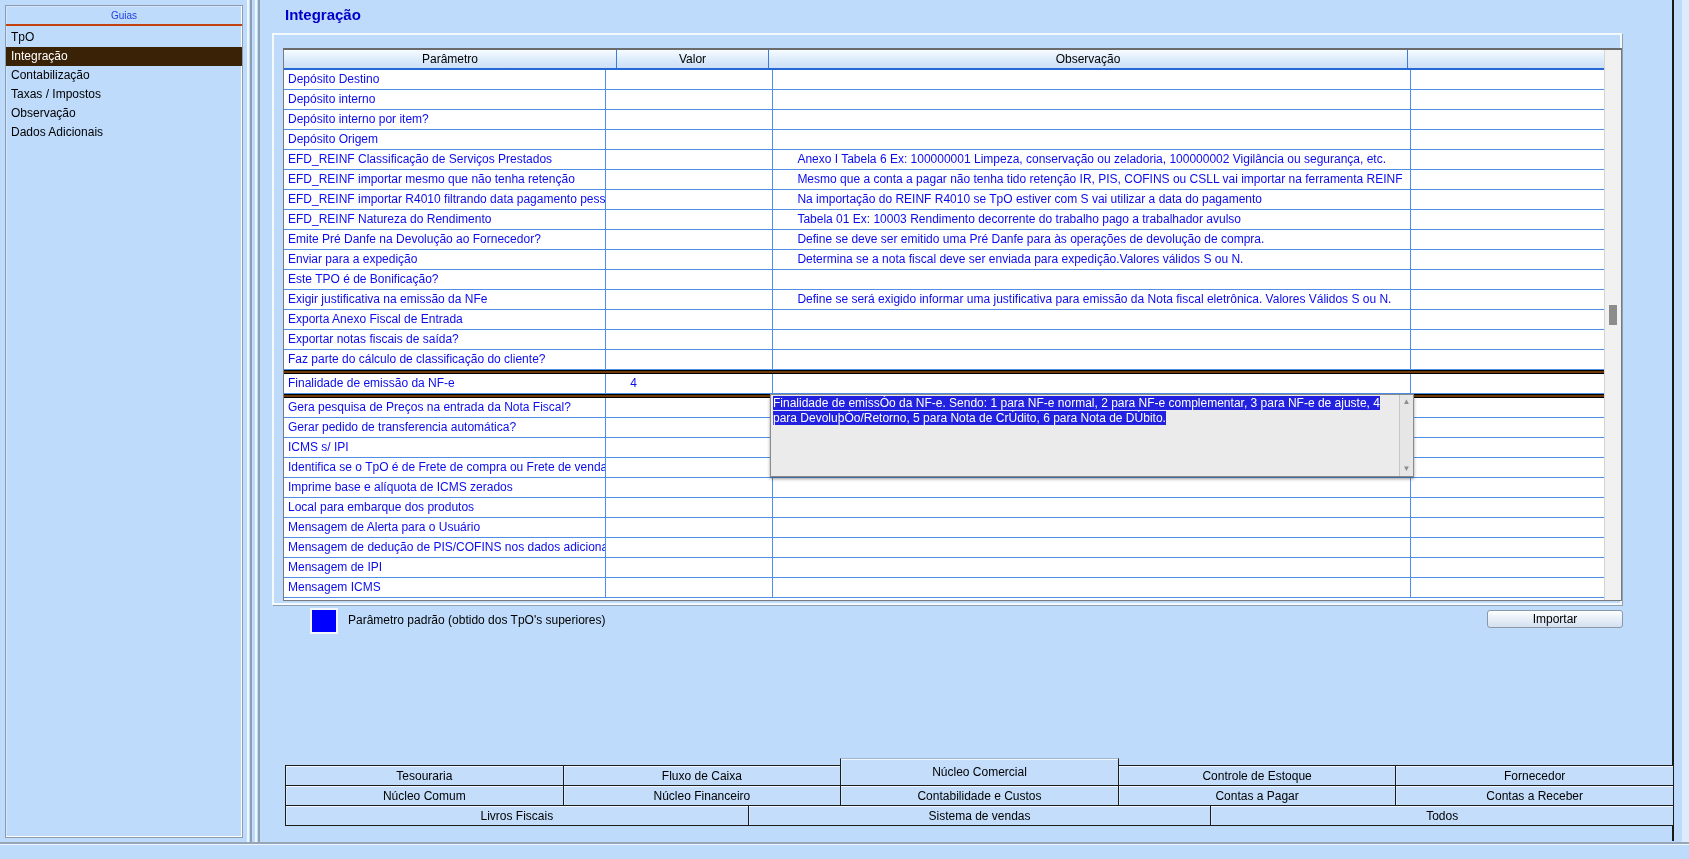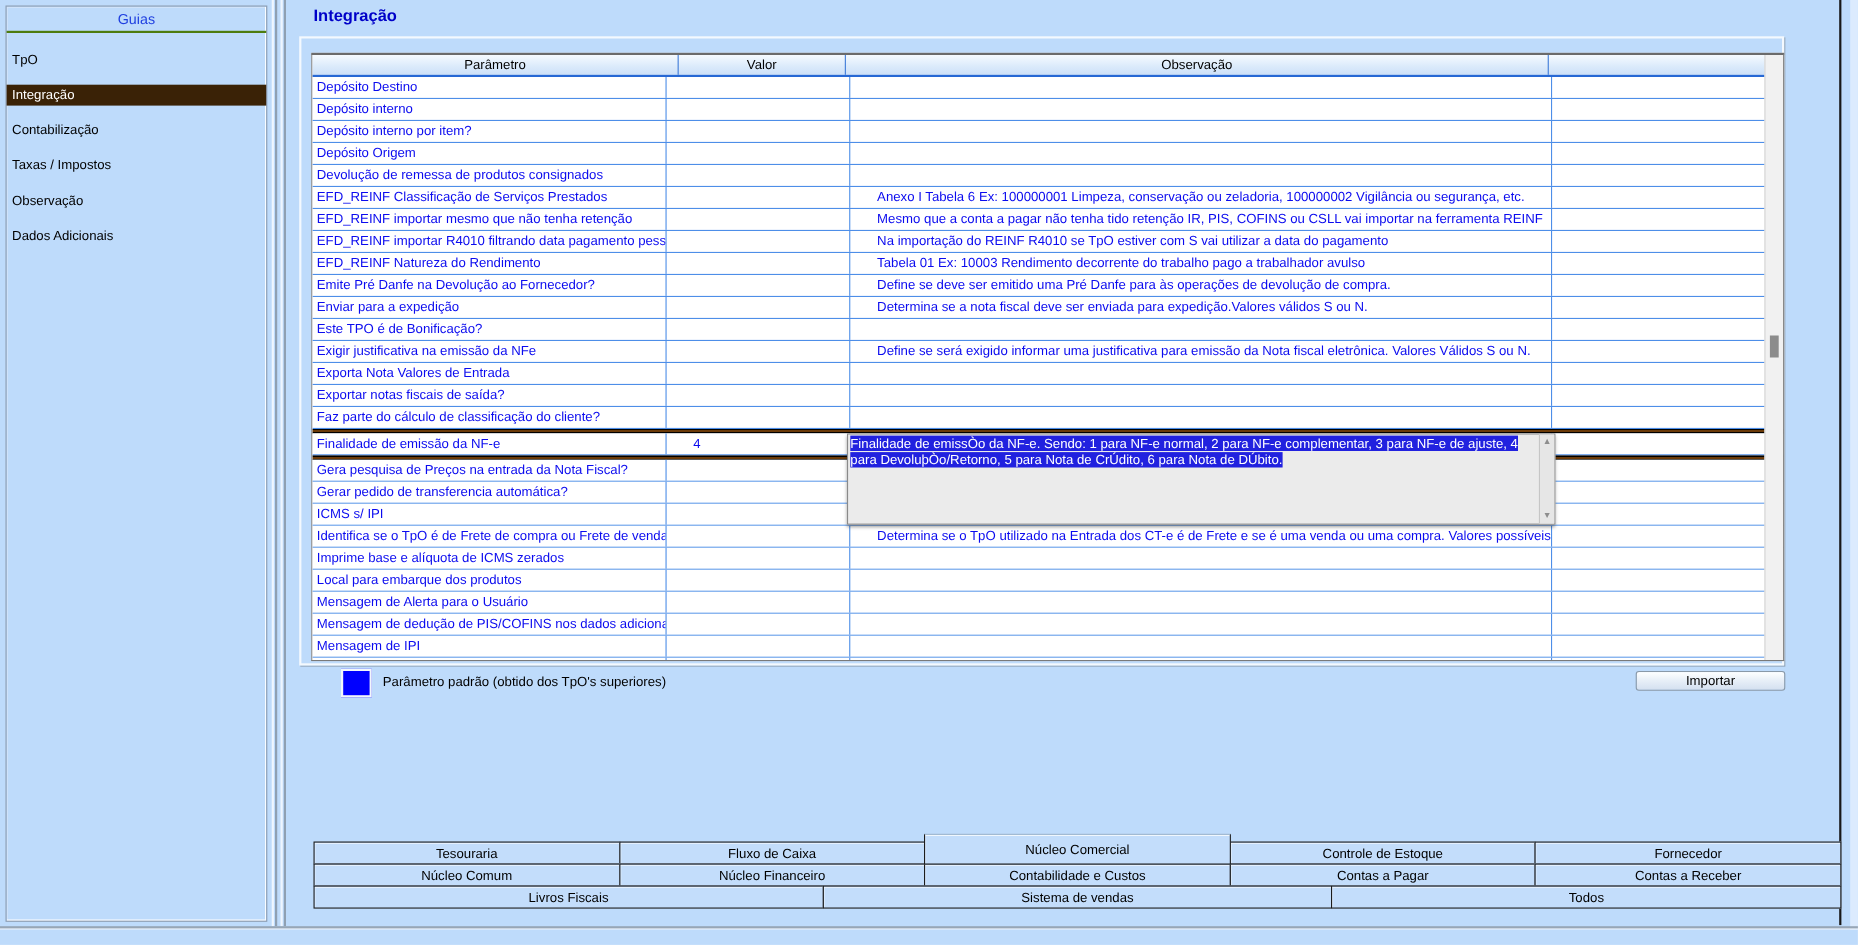--- a/index.html
+++ b/index.html
@@ -4,23 +4,23 @@
 <style>
   * { margin:0; padding:0; box-sizing:border-box; }
   html,body { width:1689px; height:859px; overflow:hidden; }
   body { background:#BEDBFB; font-family:"Liberation Sans", sans-serif; font-size:12px; color:#000; position:relative; }
 
   
   #sidebar { position:absolute; left:5px; top:5px; width:238px; height:833px;
     background:#BEDBFB; border:1px solid #8C9CB0;
     box-shadow: inset -1px -1px 0 #FFFFFF, inset 1px 1px 0 #D6E6FA; }
   #sidebar-title { text-align:center; color:#1F3FE0; padding:4px 0 3px 0;
-    border-bottom:2px solid #4d7c0f; font-size:13px; }
+    border-bottom:2px solid #c2410c; font-size:10px; }
   #side-items { padding-top:2px; }
-  .side-item { height:19px; line-height:19px; padding-left:5px; cursor:default; white-space:nowrap; overflow:hidden;margin-top:13px; }
+  .side-item { height:19px; line-height:19px; padding-left:5px; cursor:default; white-space:nowrap; overflow:hidden; }
   .side-item.selected { background:#3A2206; color:#FFFFFF; }
 
   
   .split-bar { position:absolute; top:0; width:5px; height:842px; background:#BEDBFB;
     border-left:2px solid #EFF6FE; border-right:2px solid #8FA0B2; }
   #split1 { left:247px; } #split2 { left:255px; }
 
   
   #right-border { position:absolute; left:1672px; top:0; width:2px; height:841px; background:#191919; }
   #right-strip { position:absolute; left:1682px; top:0; width:7px; height:845px; background:#DCEBFE; }
@@ -131,26 +131,20 @@
         <div class="g-cell c3"></div>
         <div class="g-cell c4"></div>
       </div>
       <div class="g-row">
         <div class="g-cell c1">Depósito Origem</div>
         <div class="g-cell c2"></div>
         <div class="g-cell c3"></div>
         <div class="g-cell c4"></div>
       </div>
       <div class="g-row">
-        <div class="g-cell c1">Devolução de remessa de produtos consignados</div>
-        <div class="g-cell c2"></div>
-        <div class="g-cell c3"></div>
-        <div class="g-cell c4"></div>
-      </div>
-      <div class="g-row">
         <div class="g-cell c1">EFD_REINF Classificação de Serviços Prestados</div>
         <div class="g-cell c2"></div>
         <div class="g-cell c3">Anexo I Tabela 6 Ex: 100000001 Limpeza, conservação ou zeladoria, 100000002 Vigilância ou segurança, etc.</div>
         <div class="g-cell c4"></div>
       </div>
       <div class="g-row">
         <div class="g-cell c1">EFD_REINF importar mesmo que não tenha retenção</div>
         <div class="g-cell c2"></div>
         <div class="g-cell c3">Mesmo que a conta a pagar não tenha tido retenção IR, PIS, COFINS ou CSLL vai importar na ferramenta REINF</div>
         <div class="g-cell c4"></div>
@@ -185,21 +179,21 @@
         <div class="g-cell c3"></div>
         <div class="g-cell c4"></div>
       </div>
       <div class="g-row">
         <div class="g-cell c1">Exigir justificativa na emissão da NFe</div>
         <div class="g-cell c2"></div>
         <div class="g-cell c3">Define se será exigido informar uma justificativa para emissão da Nota fiscal eletrônica. Valores Válidos S ou N.</div>
         <div class="g-cell c4"></div>
       </div>
       <div class="g-row">
-        <div class="g-cell c1">Exporta Nota Valores de Entrada</div>
+        <div class="g-cell c1">Exporta Anexo Fiscal de Entrada</div>
         <div class="g-cell c2"></div>
         <div class="g-cell c3"></div>
         <div class="g-cell c4"></div>
       </div>
       <div class="g-row">
         <div class="g-cell c1">Exportar notas fiscais de saída?</div>
         <div class="g-cell c2"></div>
         <div class="g-cell c3"></div>
         <div class="g-cell c4"></div>
       </div>

